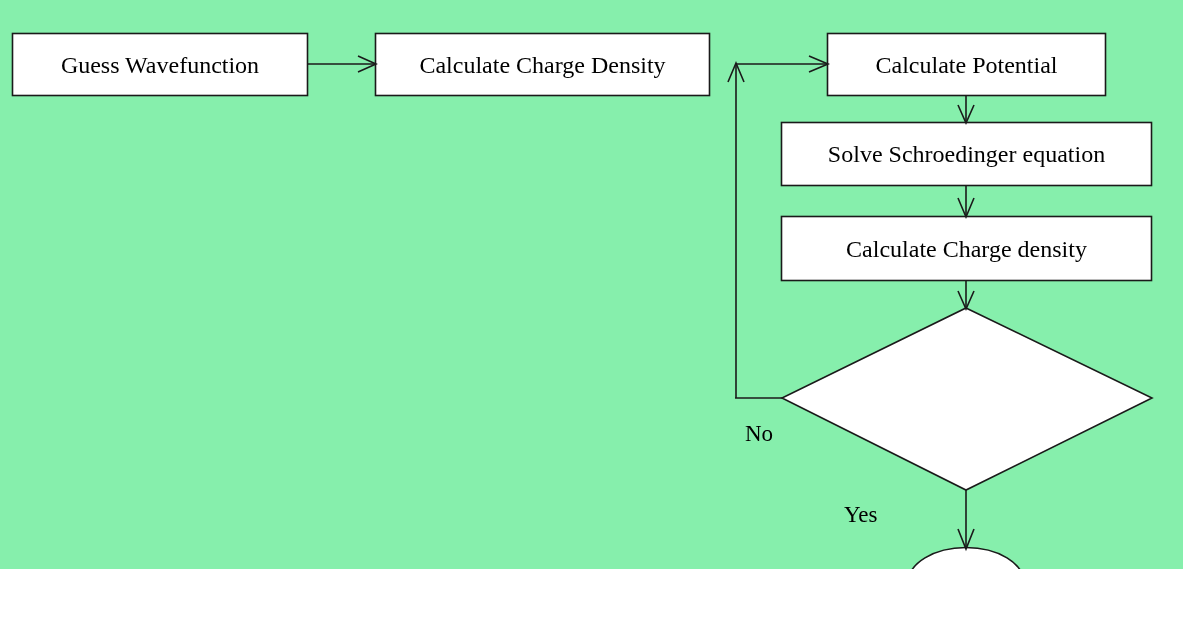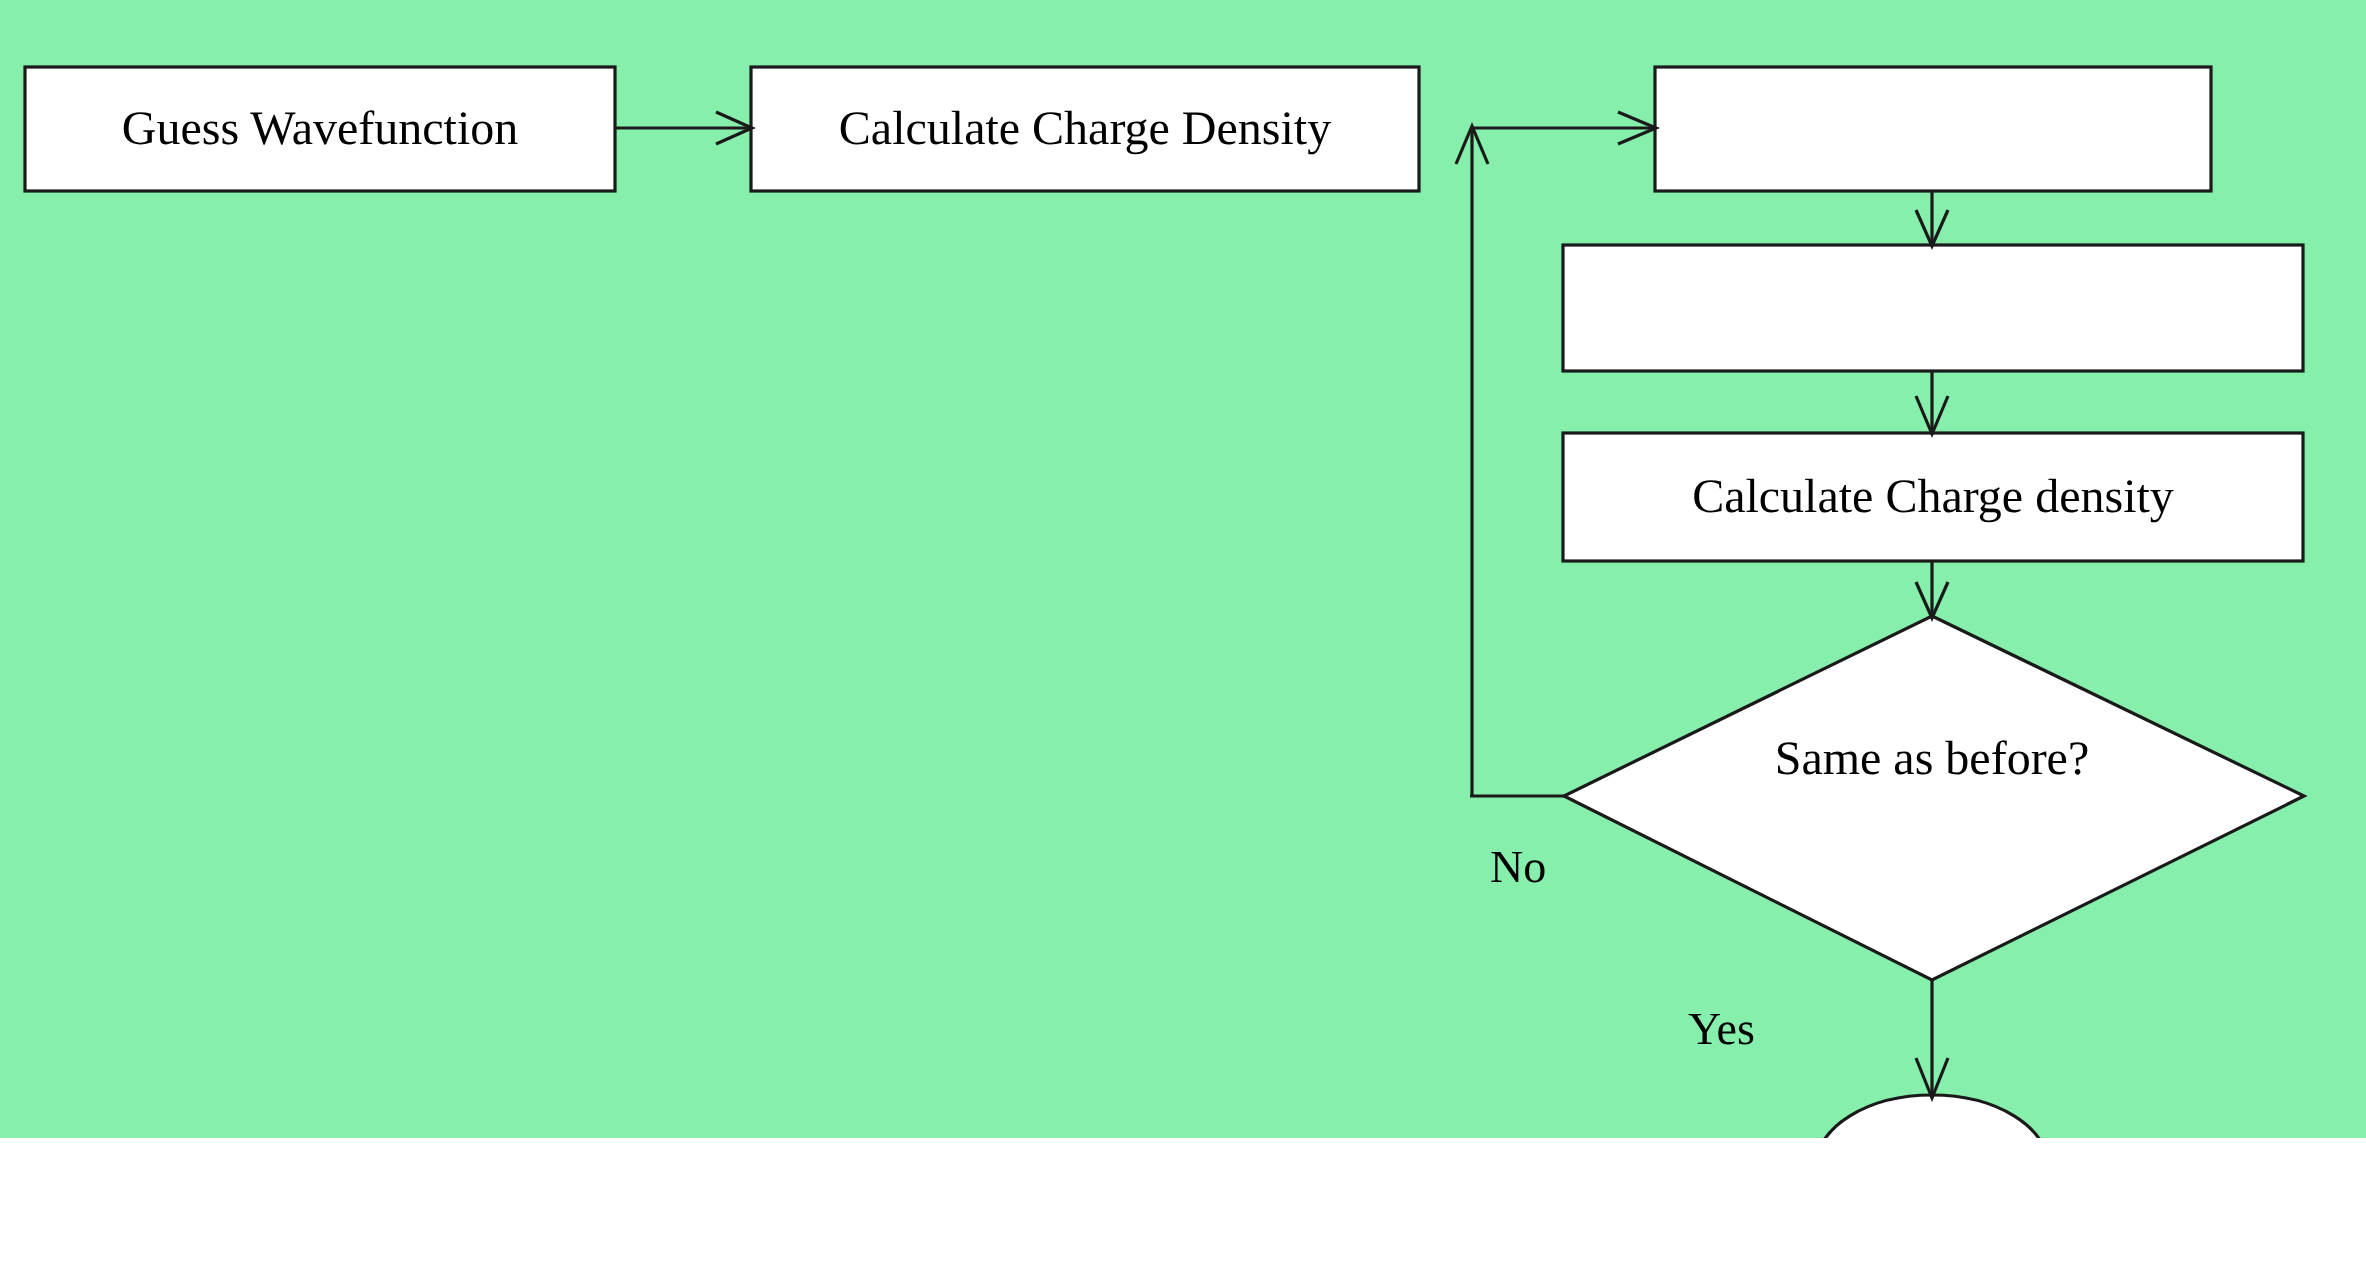--- a/index.html
+++ b/index.html
@@ -111,26 +111,27 @@
     <g>
       <line x1="966" y1="490" x2="966" y2="548" stroke="#1a1a1a" stroke-width="1.6"></line>
       <polyline points="958,529 966,549 974,529" fill="none" stroke="#1a1a1a" stroke-width="1.6"></polyline>
     </g>
   </svg>
 
   <div class="node-label box-label" style="left:12px; top:33px; width:296px; height:63px;">Guess Wavefunction</div>
 
   <div class="node-label box-label" style="left:375px; top:33px; width:335px; height:63px;">Calculate Charge Density</div>
 
+  <div class="node-label box-label" style="left:827px; top:33px; width:279px; height:63px;">Calculate Potential</div>
 
+  <div class="node-label box-label" style="left:781px; top:122px; width:371px; height:64px;">Solve Schroedinger equation</div>
 
   <div class="node-label box-label" style="left:781px; top:216px; width:371px; height:65px;">Calculate Charge density</div>
 
   <div class="node-label diamond-label" style="left:806px; top:362px; width:320px;">
-    <div>Same as before?</div>
   </div>
 
   <div class="node-label box-label" style="left:880px; top:548px; width:116px; height:71px;">STOP</div>
 
   <div class="edge-label" style="left:745px; top:421px;">No</div>
 
   <div class="edge-label" style="left:844px; top:502px;">Yes</div>
 
 </div>
 

